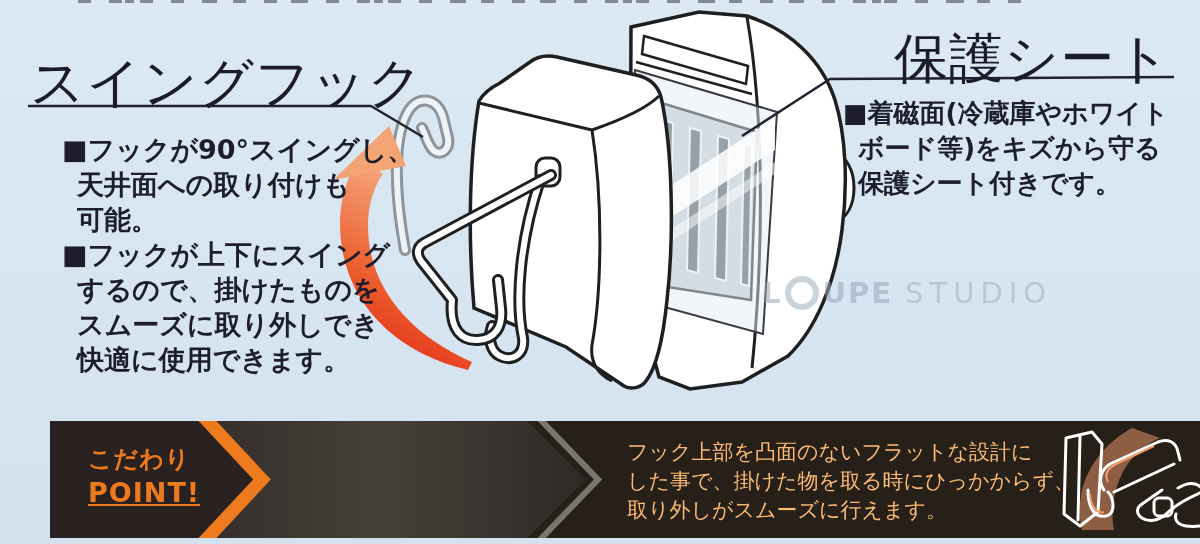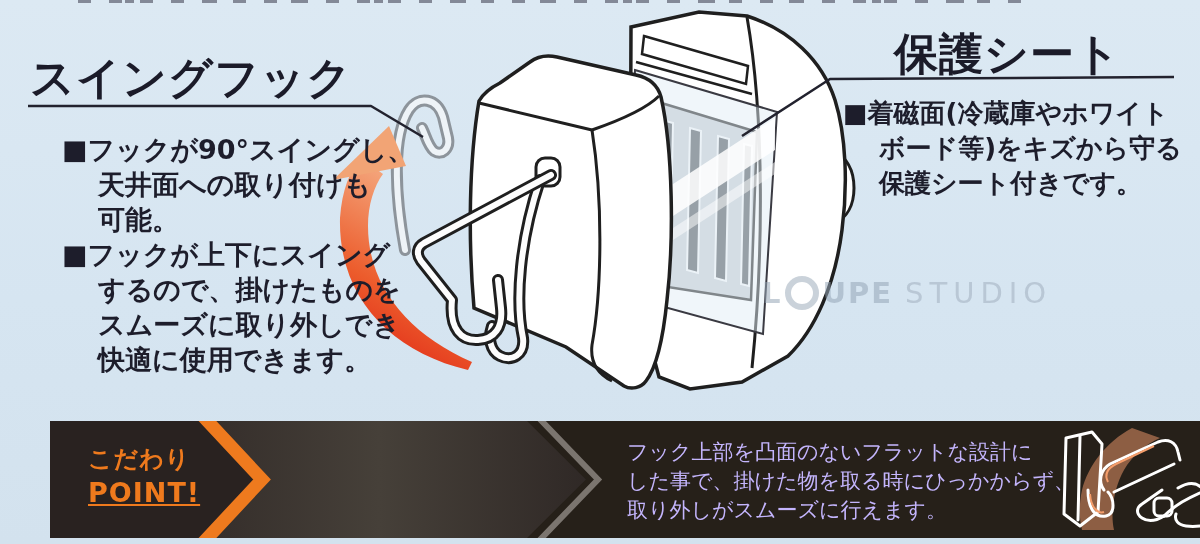--- a/index.html
+++ b/index.html
@@ -10,30 +10,30 @@
   }
   
   .top-dashes{
     position:absolute;left:78px;top:0;width:950px;height:3px;opacity:.5;
     background:
       repeating-linear-gradient(90deg,#2c2c3e 0 13px,transparent 13px 31px),
       repeating-linear-gradient(90deg,transparent 0 47px,#2c2c3e 47px 56px,transparent 56px 83px);
   }
   .illus-svg{position:absolute;left:0;top:0;z-index:1;}
   .heading{
-    position:absolute;z-index:2;font-size:44px;font-weight:700;letter-spacing:1px;
+    position:absolute;z-index:2;font-size:54px;font-weight:400;letter-spacing:1px;
     line-height:1;white-space:nowrap;color:#1b1b29;
   }
   .h-swing{left:30px;top:56px;}
   .h-sheet{left:894px;top:32px;}
   .bullets{position:absolute;z-index:2;font-size:27px;font-weight:600;line-height:35px;color:#1d1d2b;}
   .b-left{left:30px;top:132px;margin-left:32px;}
   .b-right{left:843px;top:96px;font-size:26px;}
   .bl{white-space:nowrap;}
-  .ind{padding-left:36px;}
+  .ind{padding-left:15px;}
   .watermark{
     position:absolute;z-index:2;left:762px;top:276px;display:flex;align-items:center;
     font-size:29px;font-weight:600;letter-spacing:2px;color:rgba(150,166,182,.55);
     white-space:nowrap;
   }
   .wm-ring{
     display:inline-block;width:22px;height:22px;border-radius:50%;
     border:6px solid rgba(150,166,182,.5);margin:0 3px;
   }
   .wm-studio{font-weight:400;letter-spacing:6px;margin-left:12px;color:rgba(155,170,186,.5);}
@@ -46,21 +46,21 @@
   .badge{
     position:absolute;left:38px;top:26px;z-index:4;color:#ef7a1d;font-weight:800;line-height:1;
   }
   .badge .l1{font-size:24px;margin-bottom:8px;letter-spacing:1px;}
   .badge .l2{font-size:27px;letter-spacing:1px;text-decoration:underline;}
   .bar-title{
     position:absolute;left:233px;top:41px;z-index:4;color:#ffffff;font-size:33px;
     font-weight:800;letter-spacing:1px;white-space:nowrap;
   }
   .bar-desc{
-    position:absolute;left:577px;top:17px;z-index:4;color:#c4b5fd;font-size:21px;
+    position:absolute;left:577px;top:17px;z-index:4;color:#fdba74;font-size:21px;
     font-weight:500;line-height:29px;white-space:nowrap;
   }
   .bar-illus{position:absolute;left:986px;top:3px;z-index:4;}
 </style>
 </head>
 <body>
 
 <div class="stage">
 
   <div class="top-dashes"></div>

